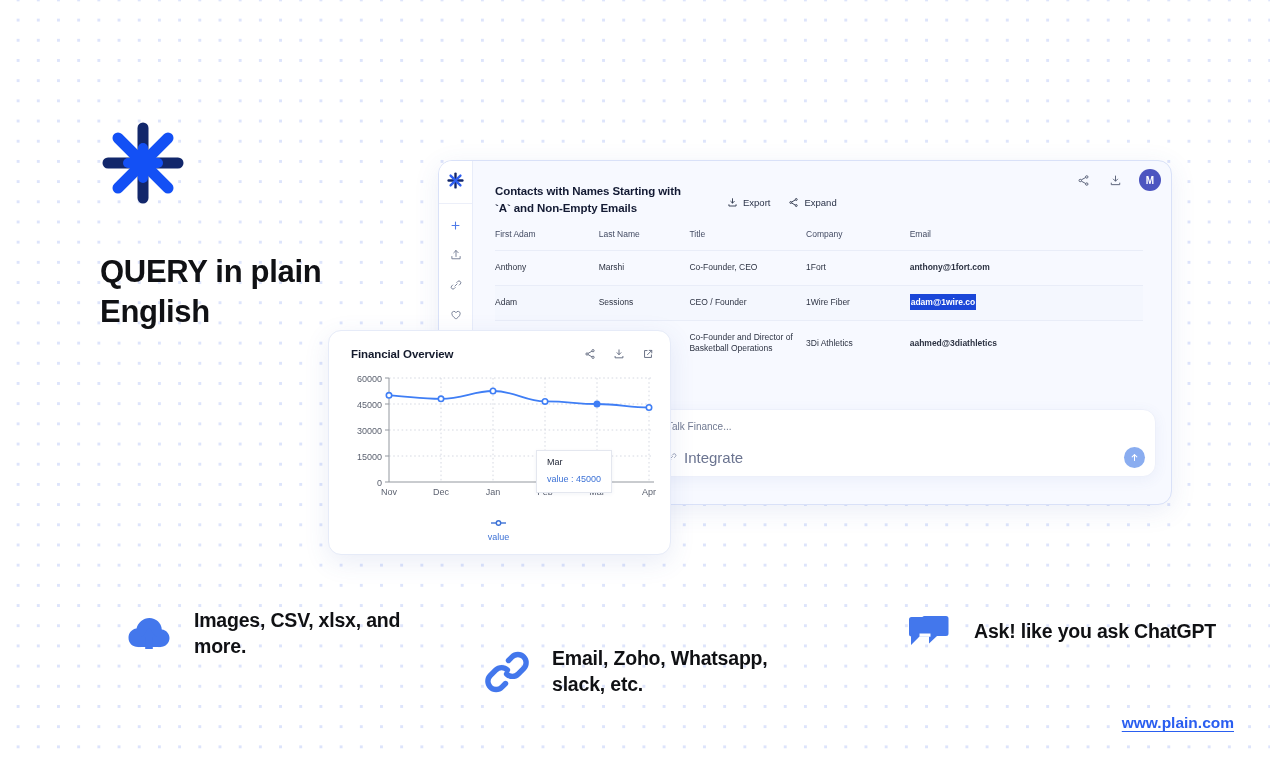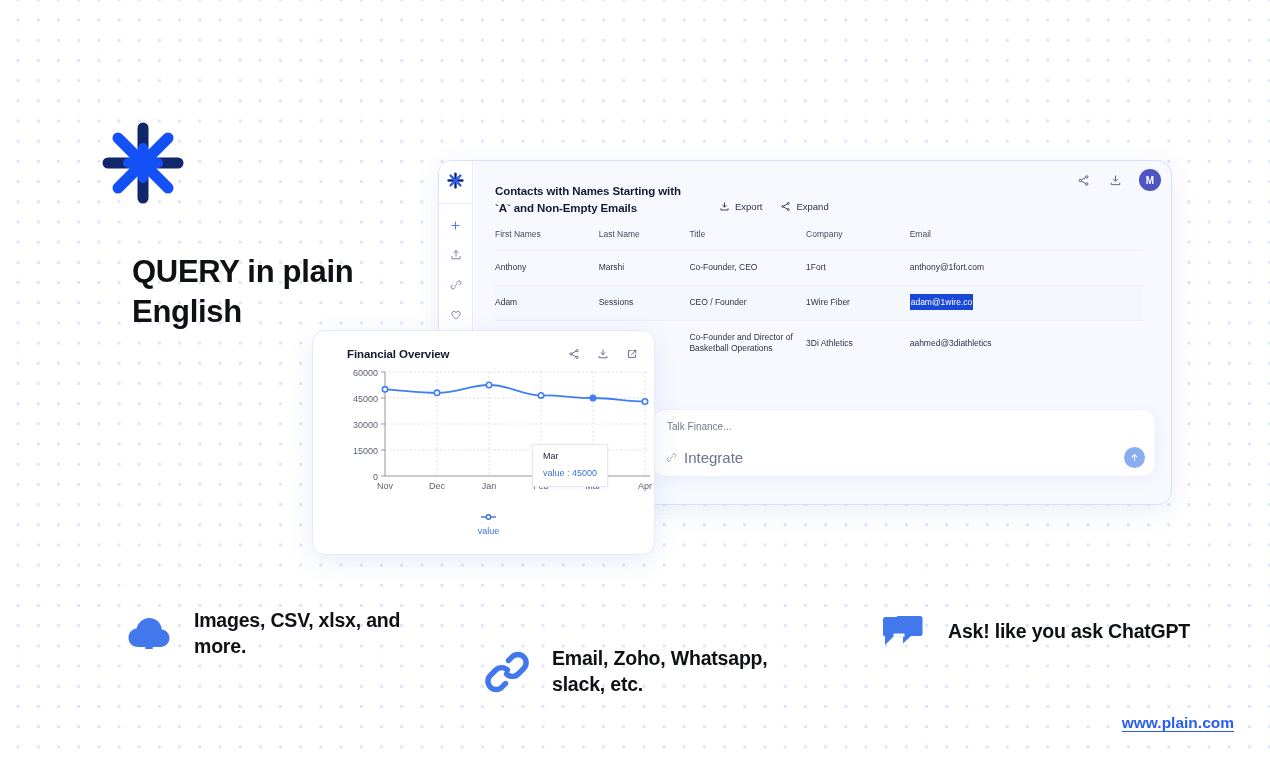--- a/index.html
+++ b/index.html
@@ -20,21 +20,20 @@
   #logo { width:86px; height:86px; position:relative; }
   #logo svg { display:block; }
   #hero-title {
     margin-top:46px;
     font-size:31px;
     font-weight:700;
     line-height:1.29;
     letter-spacing:-0.3px;
     color:#101114;
     max-width:240px;
-    margin-left:32px;
   }
 
   
   #app-window {
     position:absolute; left:438px; top:160px; width:734px; height:345px;
     background:#f7f9ff;
     border:1px solid #d9e1f8;
     border-radius:14px;
     box-shadow:0 6px 26px rgba(60,90,180,0.10);
     overflow:hidden;
@@ -64,21 +63,21 @@
     background:#4c55c0;color:#fff;
     font-size:10px;font-weight:700;
     display:flex;align-items:center;justify-content:center;
   }
 
   
   #result-panel {
     position:absolute; left:34px; right:0; top:0; bottom:0;
     padding:22px 28px 0 22px;
   }
-  #result-head { display:flex; align-items:center; gap:24px; }
+  #result-head { display:flex; align-items:flex-start; gap:32px; }
   #result-title {
     font-size:11.5px; font-weight:700; color:#131a33;
     line-height:1.45; max-width:200px; letter-spacing:-0.1px;
   }
   .head-actions { display:flex; align-items:center; gap:18px; padding-top:14px;}
   .head-btn { display:flex; align-items:center; gap:5px; font-size:9.5px; color:#2a3248; }
   .head-btn .hb-ico { width:11px;height:11px;display:flex;align-items:center;justify-content:center;color:#2a3248;}
 
   #contacts-table { width:100%; border-collapse:collapse; margin-top:13px; table-layout:fixed; }
   #contacts-table th {
@@ -89,21 +88,21 @@
     font-size:8.5px; color:#2d3343; text-align:left;
     padding:11px 6px 11px 0; vertical-align:middle; line-height:1.4;
     border-top:1px solid #e9edf8;
   }
   #contacts-table tr.alt td { background:#f4f7fe; }
   .col-fn{width:16%;} .col-ln{width:14%;} .col-ti{width:18%;}
   .col-co{width:16%;} .col-em{width:36%;}
   .email-sel {
     background:#1b47d8; color:#ffffff; padding:3px 1px;
   }
-  .cell-nowrap { white-space:nowrap; }
+  .cell-nowrap { white-space:nowrap;font-weight:bold; }
 
   
   #composer {
     position:absolute; left:213px; right:15px; bottom:27px; height:68px;
     background:#ffffff; border:1px solid #edf0fa; border-radius:13px;
     box-shadow:0 3px 14px rgba(70,100,190,0.07);
   }
   #composer-placeholder {
     position:absolute; left:14px; top:11px; font-size:10px; color:#717a92;
   }
@@ -118,31 +117,31 @@
     width:21px;height:21px;border-radius:50%;
     background:#8aadf0; display:flex;align-items:center;justify-content:center;
   }
   #disclaimer {
     position:absolute; left:0; right:0; bottom:7px;
     text-align:center; font-size:8px; color:#a9b0c4;
   }
 
   
   #chart-card {
-    position:absolute; left:312px; top:330px; width:343px; height:225px;
+    position:absolute; left:328px; top:330px; width:343px; height:225px;
     background:#ffffff; border:1px solid #e6ebf8; border-radius:13px;
     box-shadow:0 7px 26px rgba(60,90,180,0.11);
-    padding:16px 14px 8px 24px;
+    padding:16px 14px 8px 12px;
   }
   #chart-head { display:flex; align-items:center; justify-content:space-between; padding:0 2px 0 10px;}
   #chart-title { font-size:11.5px; font-weight:700; color:#141a2c; letter-spacing:-0.1px;}
   #chart-head .ch-actions { display:flex; align-items:center; gap:16px; }
   #chart-head .ch-ico { width:13px;height:13px;display:flex;align-items:center;justify-content:center;color:#5a6379;}
 
-  #plot-wrap { position:relative; width:317px; height:145px; margin-top:4px; }
+  #plot-wrap { position:relative; width:317px; height:145px; margin-top:10px; }
   #plot-svg { position:absolute; left:0; top:0; }
   #tooltip {
     position:absolute; left:195px; top:80px;
     background:#ffffff; border:1px solid #e4e7ef;
     padding:6px 10px 8px 10px; min-width:76px;
     box-shadow:0 1px 4px rgba(40,60,120,0.06);
   }
   #tooltip .tt-label { font-size:9px; color:#1d2333; margin-bottom:7px;}
   #tooltip .tt-value { font-size:9px; color:#3d72d6;}
   #chart-legend {
@@ -150,21 +149,21 @@
     font-size:9px; color:#3d72d6;flex-direction:column;
   }
   #chart-legend .lg-marker { display:flex; align-items:center; }
 
   
   .feature { position:absolute; display:flex; align-items:center; gap:22px; }
   .feature .f-icon { width:47px; height:47px; display:flex; align-items:center; justify-content:center; flex:0 0 auto;}
   .feature .f-text { font-size:19.5px; font-weight:700; line-height:1.33; color:#101114; letter-spacing:-0.2px;}
   #feature-1 { left:125px; top:608px; width:330px; }
   #feature-2 { left:483px; top:646px; width:330px; }
-  #feature-3 { left:879px; top:608px; width:320px; }
+  #feature-3 { left:905px; top:608px; width:320px; }
 
   
   #footer-url {
     position:absolute; right:36px; top:714px;
     font-size:15.5px; font-weight:600; color:#2a5ef0;
     text-decoration:underline; text-underline-offset:3px;
   }
 </style>
 </head>
 <body>
@@ -286,21 +285,21 @@
             </svg>
           </span>
           <span>Expand</span>
         </div>
       </div>
     </div>
 
     <table id="contacts-table">
       <thead>
         <tr>
-          <th class="col-fn">First Names</th>
+          <th class="col-fn">First Adam</th>
           <th class="col-ln">Last Name</th>
           <th class="col-ti">Title</th>
           <th class="col-co">Company</th>
           <th class="col-em">Email</th>
         </tr>
       </thead>
       <tbody>
         <tr>
           <td>Anthony</td>
           <td>Marshi</td>

